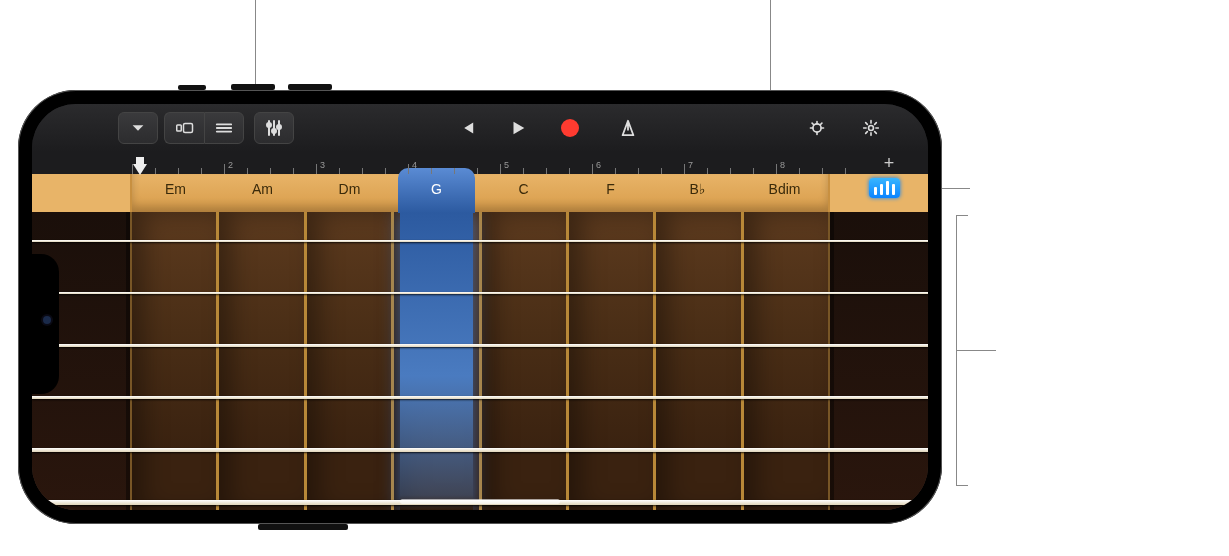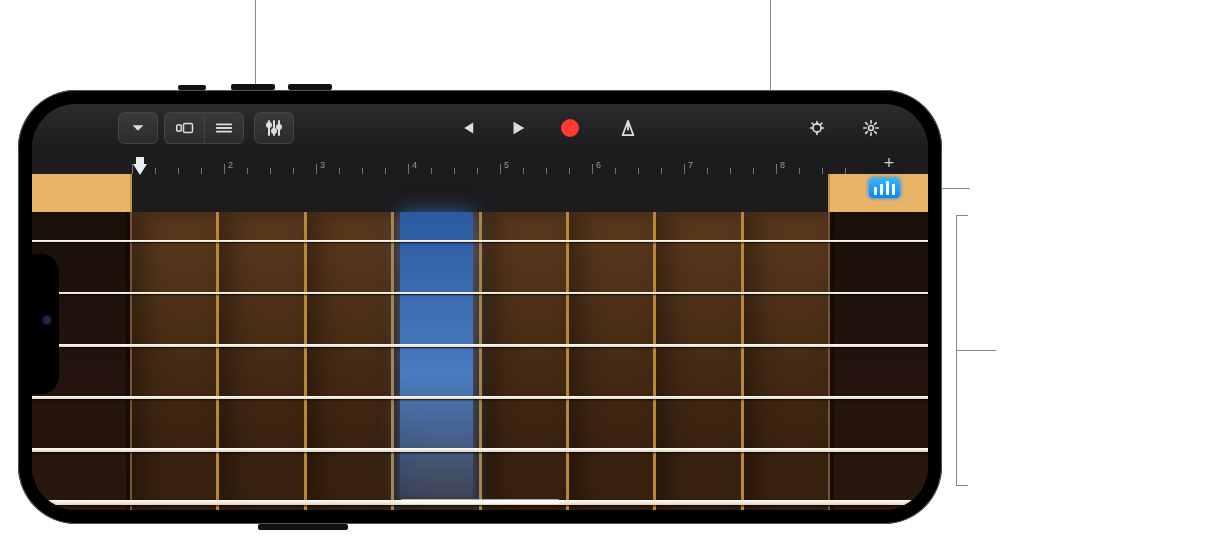--- a/index.html
+++ b/index.html
@@ -312,20 +312,30 @@
         <div class="tick" style="left: 790px;"></div>
         <div class="tick" style="left: 813px;"></div>
         <div class="num" style="left: 748px;">8</div>
       </div>
     <div class="add-btn">+</div>
 
     <div class="guitar">
       <div class="nut-left"></div>
       <div class="nut-right"></div>
 
+      <div class="chord-row">
+        <div class="chord">Em</div>
+        <div class="chord">Am</div>
+        <div class="chord">Dm</div>
+        <div class="chord sel">G</div>
+        <div class="chord">C</div>
+        <div class="chord">F</div>
+        <div class="chord">B♭</div>
+        <div class="chord">Bdim</div>
+      </div>
 
       <div class="selected-col" style="left: 367.96px; width: 73.08px;"></div>
 
       <div class="frets">
         <div class="fret-space"></div>
         <div class="fret-space"></div>
         <div class="fret-space"></div>
         <div class="fret-space"></div>
         <div class="fret-space"></div>
         <div class="fret-space"></div>

